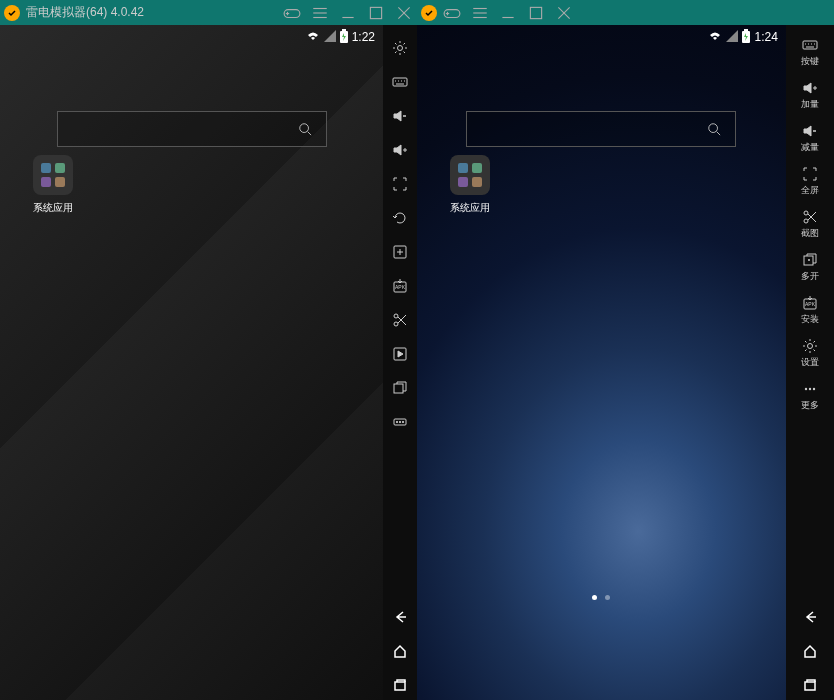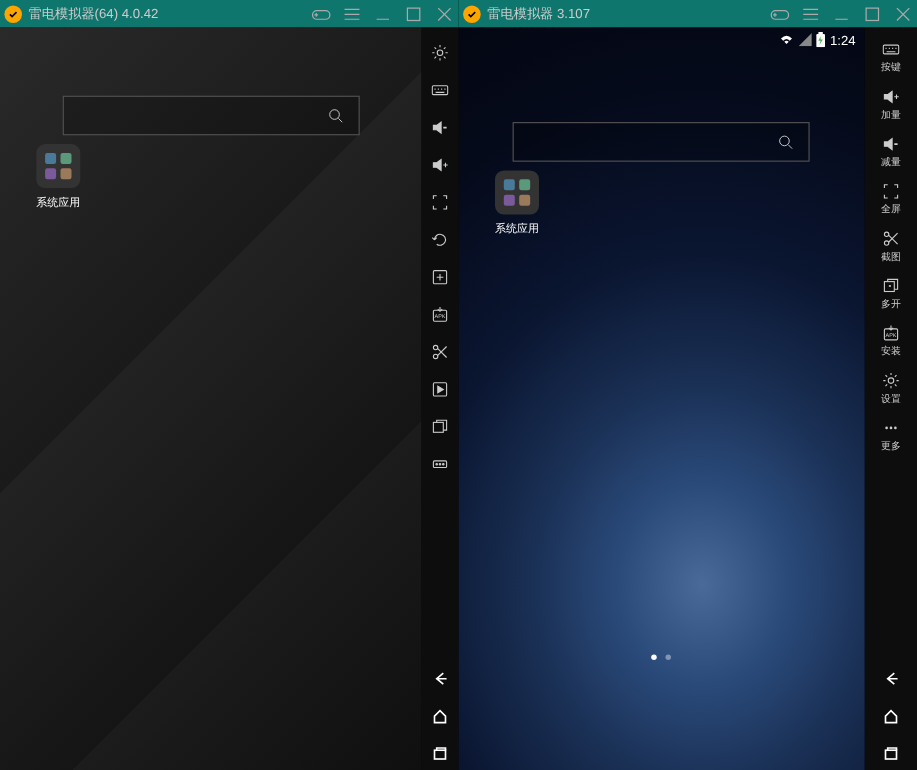--- a/index.html
+++ b/index.html
@@ -73,20 +73,34 @@
       <span>
           <svg viewBox="0 0 16 16" stroke="#aaa">
             <line x1="3" y1="3" x2="13" y2="13"></line>
             <line x1="13" y1="3" x2="3" y2="13"></line>
           </svg>
         </span>
     </div>
   </div>
   <div class="body-row">
     <div class="screen screen-left">
+      <div class="statusbar">
+        <span><svg width="14" height="12" viewBox="0 0 14 12" fill="#fff">
+              <path d="M7 10 L9 8 Q7 6 5 8 Z M7 10 L12 5 Q7 0 2 5 L4 7 Q7 4 10 7 Z"></path>
+            </svg></span>
+        <span><svg width="12" height="12" viewBox="0 0 12 12" fill="#888">
+              <path d="M0 12 L12 12 L12 0 Z"></path>
+            </svg></span>
+        <span><svg width="8" height="14" viewBox="0 0 8 14" fill="#fff">
+              <rect x="0" y="2" width="8" height="12" rx="1"></rect>
+              <rect x="2" y="0" width="4" height="2"></rect>
+              <path d="M4 4 L2 8 L4 8 L3 12 L6 7 L4 7 Z" fill="#4caf50"></path>
+            </svg></span>
+        <span>1:22</span>
+      </div>
       <div class="search-bar">
         <svg viewBox="0 0 16 16" stroke="#ccc" fill="none">
             <circle cx="7" cy="7" r="5"></circle>
             <line x1="11" y1="11" x2="15" y2="15"></line>
           </svg>
       </div>
       <div class="app-icon">
         <div class="ico">
             <span style="background:#4a7a9a"></span>
             <span style="background:#5a9a7a"></span>
@@ -200,21 +214,20 @@
   </div>
 </div>
 
 <div class="emulator emu-right">
   <div class="titlebar">
     <span class="logo">
         <svg viewBox="0 0 10 10">
           <path d="M2 5 L4 7 L8 3" stroke="#000" stroke-width="1.5" fill="none"></path>
         </svg>
       </span>
-    <span class="title-text">雷电模拟器 3.107</span>
     <div class="title-icons">
       <span>
           <svg viewBox="0 0 16 16" stroke="#aaa" fill="none">
             <rect x="1" y="5" width="14" height="7" rx="3.5"></rect>
             <line x1="4" y1="7" x2="4" y2="10"></line>
             <line x1="2.5" y1="8.5" x2="5.5" y2="8.5"></line>
           </svg>
         </span>
       <span>
           <svg viewBox="0 0 16 16" stroke="#aaa">

